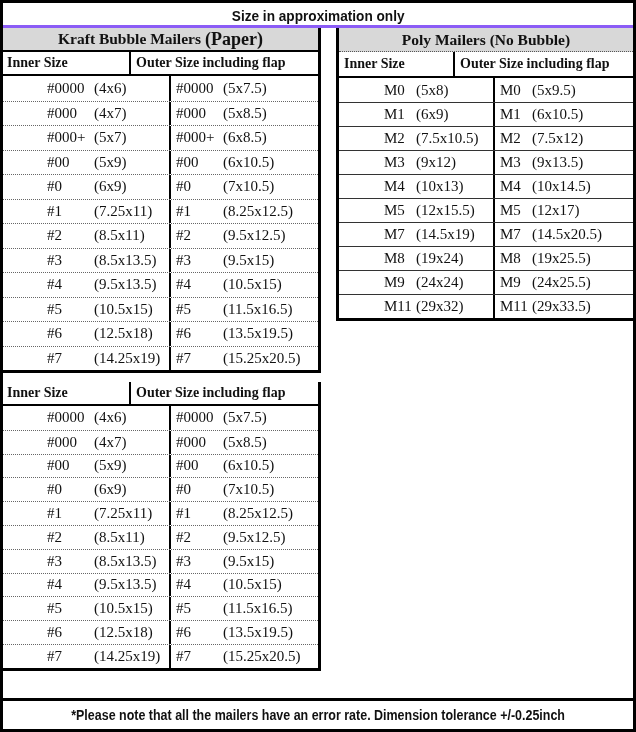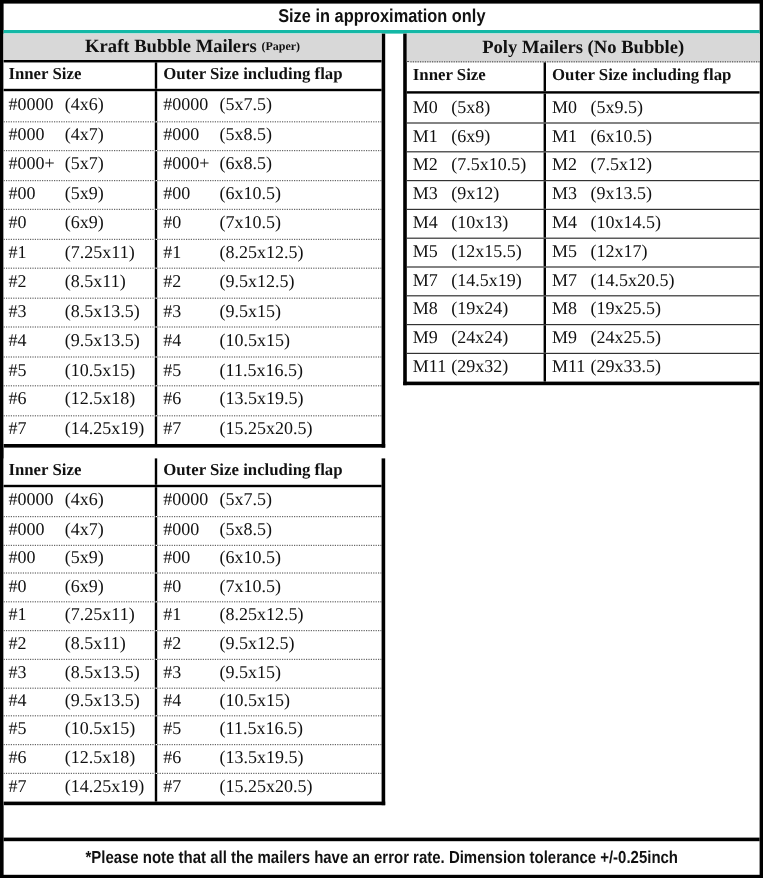--- a/index.html
+++ b/index.html
@@ -1,40 +1,40 @@
 <!DOCTYPE html>
 <html><head>
 <meta charset="utf-8">
 <style>
   html,body{margin:0;padding:0;background:#fff;}
   .frame{
     width:636px;height:732px;box-sizing:border-box;
     border:3px solid #000;background:#fff;position:relative;
     font-family:"Liberation Serif", serif;color:#111;
   }
-  .banner{height:22px;border-bottom:3px solid #14b8a6;display:flex;align-items:center;justify-content:center;overflow:hidden;}
+  .banner{height:22px;border-bottom:3px solid #8b5cf6;display:flex;align-items:flex-end;justify-content:center;overflow:hidden;}
   .banner-text{font-family:"Liberation Sans", sans-serif;font-weight:bold;font-size:15.5px;transform:scaleX(0.88);white-space:nowrap;}
   .main{position:relative;height:670px;border-radius:21px;}
   .tbl{position:absolute;box-sizing:border-box;border-bottom:3px solid #000;background:#fff;}
   .tbl-left{left:0;width:318px;border-right:3px solid #000;}
   #tbl-kraft{top:0;}
   #tbl-plastic{top:354px;}
   #tbl-poly{right:0;top:0;width:297px;border-left:3px solid #000;}
   .bar{height:22px;background:#d8d8d8;border-bottom:2px solid #000;display:flex;align-items:center;justify-content:center;font-weight:bold;font-size:15.5px;box-sizing:content-box;white-space:nowrap;}
   #tbl-poly .bar{border-bottom:1px dotted #555;height:23px;}
-  .title-suffix{font-size:10px;margin-left:4px;}
+  .title-suffix{font-size:18px;margin-left:4px;}
   .title-suffix:empty{display:none;}
   .colhead{display:flex;border-bottom:2px solid #000;height:22px;}
   #tbl-poly .colhead{height:24px;}
   .colhead .cell{font-weight:bold;font-size:14px;}
   .cell{display:flex;align-items:center;box-sizing:border-box;white-space:nowrap;overflow:hidden;}
   .cell-inner{width:128px;border-right:2px solid #000;padding-left:4px;}
   #tbl-poly .cell-inner{width:116px;padding-left:5px;}
   .cell-outer{flex:1;padding-left:5px;}
-  .row{display:flex;height:24.5px;box-sizing:border-box;}
+  .row{display:flex;height:24.5px;box-sizing:border-box;padding-left:40px;}
   .row + .row{border-top:1px dotted #666;}
   #tbl-poly .row{height:24px;}
   #tbl-poly .row + .row{border-top:1px solid #333;justify-content:center;}
   #tbl-plastic .row{height:23.8px;}
   .row .cell{font-size:15px;}
   .lbl{display:inline-block;width:47px;flex:0 0 auto;}
   #tbl-poly .lbl{width:32px;}
   .footer{border-top:3px solid #000;height:28px;display:flex;align-items:center;justify-content:center;overflow:visible;}
   .footer-text{font-family:"Liberation Sans", sans-serif;font-weight:bold;font-size:14.5px;transform:scaleX(0.86);white-space:nowrap;}
 </style>

